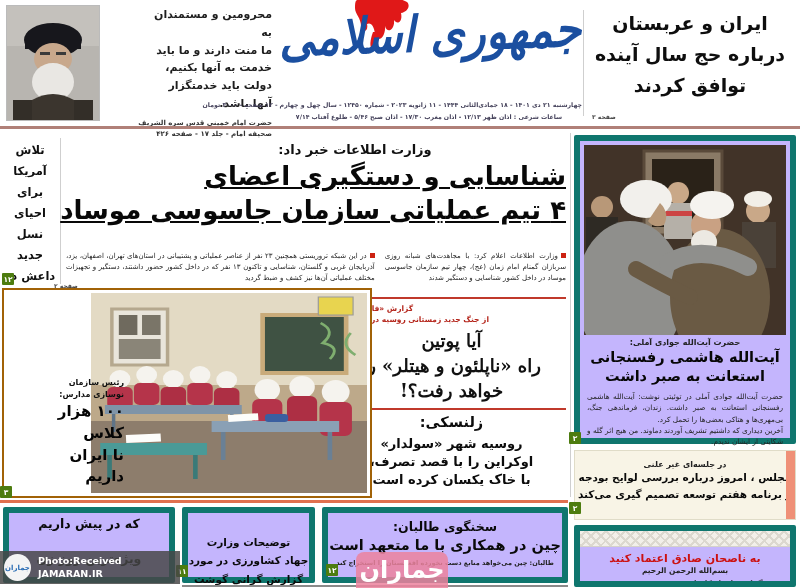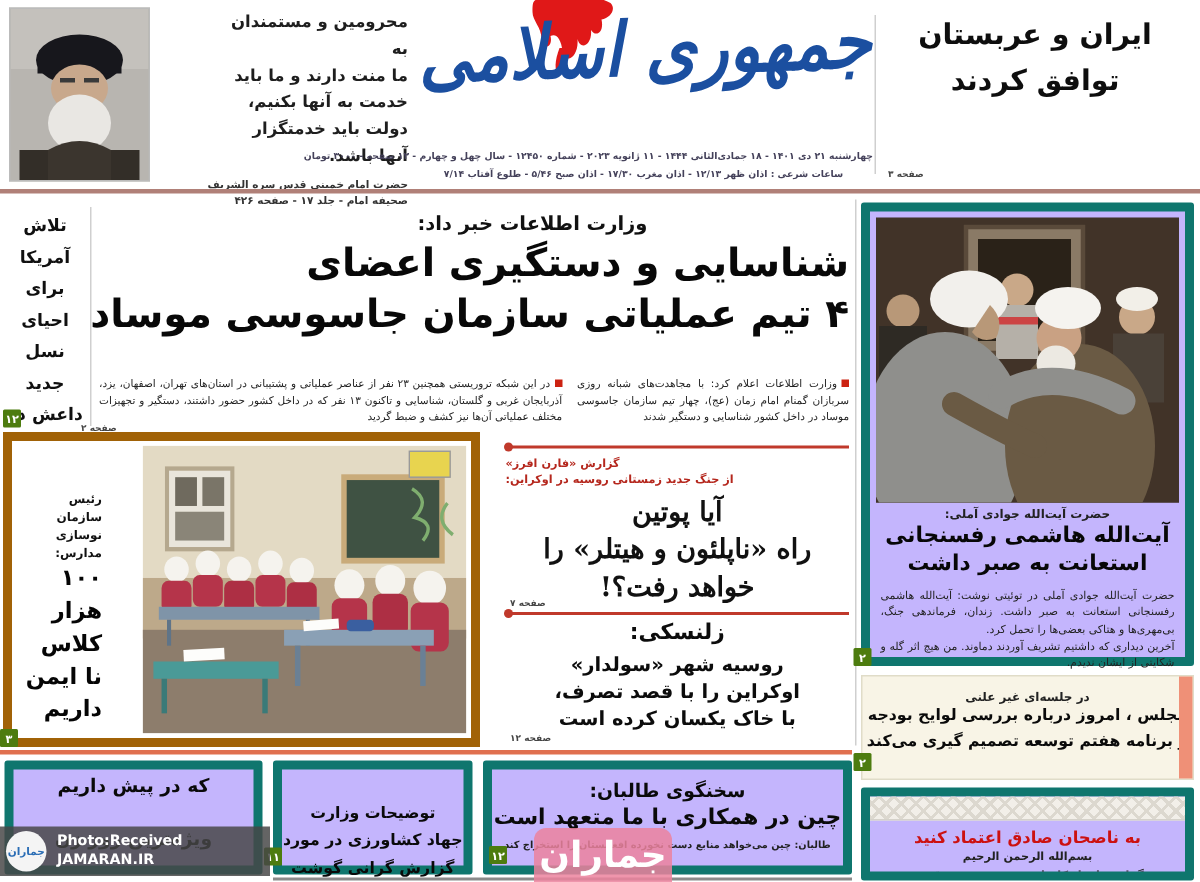--- a/index.html
+++ b/index.html
@@ -37,37 +37,37 @@
   .isis-rail div{font-size:11.5px;font-weight:bold;line-height:1.82;}
   .badge{
     position:absolute;width:12px;height:12px;background:#4d7c0f;color:#fff;
     font-size:7.5px;font-weight:bold;display:flex;align-items:center;justify-content:center;
     border-radius:1px;z-index:3;
   }
 
   
   .mossad-kicker{left:200px;top:142px;width:310px;text-align:center;font-size:13px;font-weight:bold;color:#111;}
   .mossad-headline{left:182px;top:160px;width:384px;text-align:right;color:#080808;}
-  .mossad-headline div{font-size:26px;font-weight:800;line-height:1.3;}
+  .mossad-headline div{font-size:26px;font-weight:800;line-height:1.3;text-decoration:underline;}
   .bullets{left:66px;top:251px;width:500px;display:flex;gap:10px;}
   .bullet{font-size:7px;line-height:1.55;text-align:justify;color:#222;}
   .bullet .sq{display:inline-block;width:5px;height:5px;background:#cc2211;margin-left:3px;}
   .b-right{width:37%;}
   .b-left{width:63%;}
 
   
   .dot-rule{height:0;border-top:2px solid #c0392b;}
   .dot-rule::before{content:"";position:absolute;left:-1px;top:-4px;width:6px;height:6px;border-radius:50%;background:#c0392b;}
   .putin-kicker{left:337px;width:229px;text-align:left;font-size:7.5px;font-weight:bold;color:#b5271d;line-height:1.5;}
   .putin-h{left:337px;width:229px;text-align:center;font-family:"DejaVu Serif",serif;font-weight:600;color:#111;font-size:18px;}
   .zel-speaker{left:337px;top:414px;width:229px;text-align:center;font-size:14.5px;font-weight:800;color:#0c0c0c;}
   .zel-line{left:337px;width:229px;text-align:center;font-size:13px;font-weight:bold;color:#0c0c0c;}
 
   
-  .school-box{left:2px;top:288px;width:318px;height:210px;border:6px solid #a16207;box-sizing:border-box;background:#fff;}
+  .school-box{left:2px;top:288px;width:370px;height:210px;border:2px solid #a16207;box-sizing:border-box;background:#fff;}
   .school-photo{position:absolute;left:87px;top:3px;right:3px;bottom:3px;overflow:hidden;}
   .school-text{position:absolute;right:246px;left:3px;bottom:8px;text-align:right;padding-left:2px;}
   .school-kicker{font-size:8px;font-weight:bold;line-height:1.5;color:#111;}
   .school-big{font-size:15px;font-weight:800;line-height:1.45;color:#050505;}
   .mid-divider{left:0;top:500px;width:568px;height:3px;background:#e0704f;}
 
   
   .box{border:6px solid #0f766e;border-radius:2px;background:#c4b5fd;box-sizing:border-box;}
   .women-box{left:3px;top:507px;width:172px;height:76px;text-align:center;}
   .women-line{font-size:12.5px;font-weight:800;line-height:1.7;color:#0a0a0a;}
@@ -147,20 +147,21 @@
 
   <div class="abs dateline">
     <div>چهارشنبه ۲۱ دی ۱۴۰۱ - ۱۸ جمادی‌الثانی ۱۴۴۴ - ۱۱ ژانویه ۲۰۲۳ - شماره ۱۲۴۵۰ - سال چهل و چهارم - ۱۲ صفحه - ۳۰۰۰ تومان</div>
     <div>ساعات شرعی : اذان ظهر ۱۲/۱۳ - اذان مغرب ۱۷/۳۰ - اذان صبح ۵/۴۶ - طلوع آفتاب ۷/۱۴</div>
   </div>
 
   <div class="abs vsep" style="left:583px;top:10px;height:106px;"></div>
 
   <div class="abs hajj">
     <div class="hajj-line nw">ایران و عربستان</div>
+    <div class="hajj-line nw">درباره حج سال آینده</div>
     <div class="hajj-line nw">توافق کردند</div>
     <div class="page-ref">صفحه ۳</div>
   </div>
 
   <div class="abs top-divider"></div>
 
   <div class="abs isis-rail">
     <div>تلاش</div>
     <div>آمریکا</div>
     <div>برای</div>
@@ -243,21 +244,21 @@
         <rect x="14" y="162" width="4" height="24" fill="#3a7a78"></rect>
           <rect x="88" y="162" width="4" height="24" fill="#3a7a78"></rect>
         <rect x="30" y="142" width="30" height="8" fill="#fdfdfb" transform="rotate(-3 30 142)"></rect>
       </svg>
     </div>
     <div class="school-text">
       <div class="school-kicker">رئیس سازمان</div>
       <div class="school-kicker">نوسازی مدارس:</div>
       <div class="school-big">۱۰۰ هزار</div>
       <div class="school-big">کلاس</div>
-      <div class="school-big">نا ایمن</div>
+      <div class="school-big">نا ایران</div>
       <div class="school-big">داریم</div>
     </div>
   </div>
   <div class="badge" style="left:0px;top:486px;">۳</div>
   <div class="abs mid-divider"></div>
 
   <div class="abs box women-box">
     <div class="women-line">که در پیش داریم</div>
     <div class="women-line" style="margin-top:14px;">ویژه‌ترین روز زن</div>
   </div>

